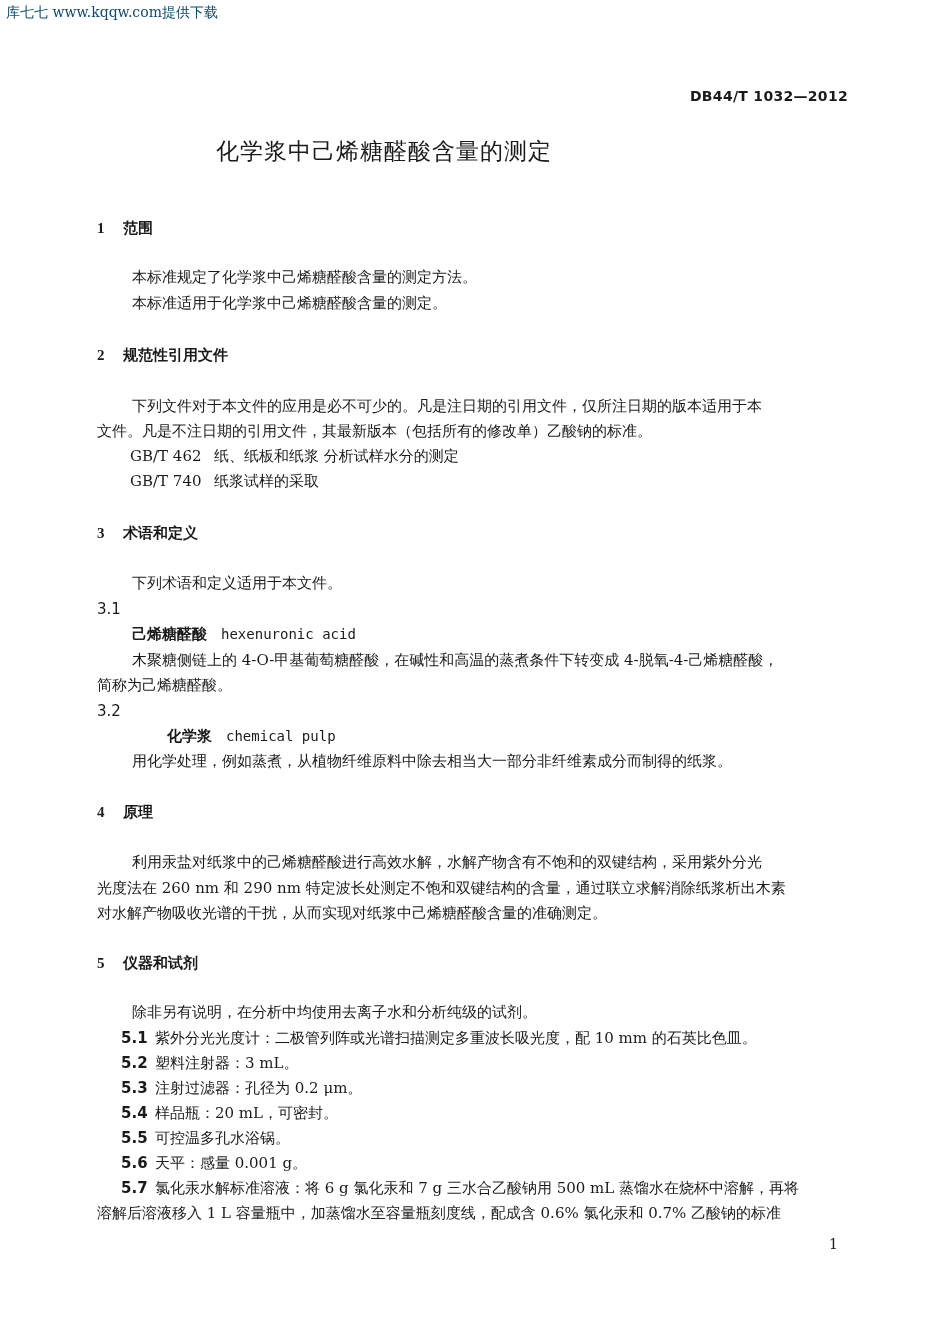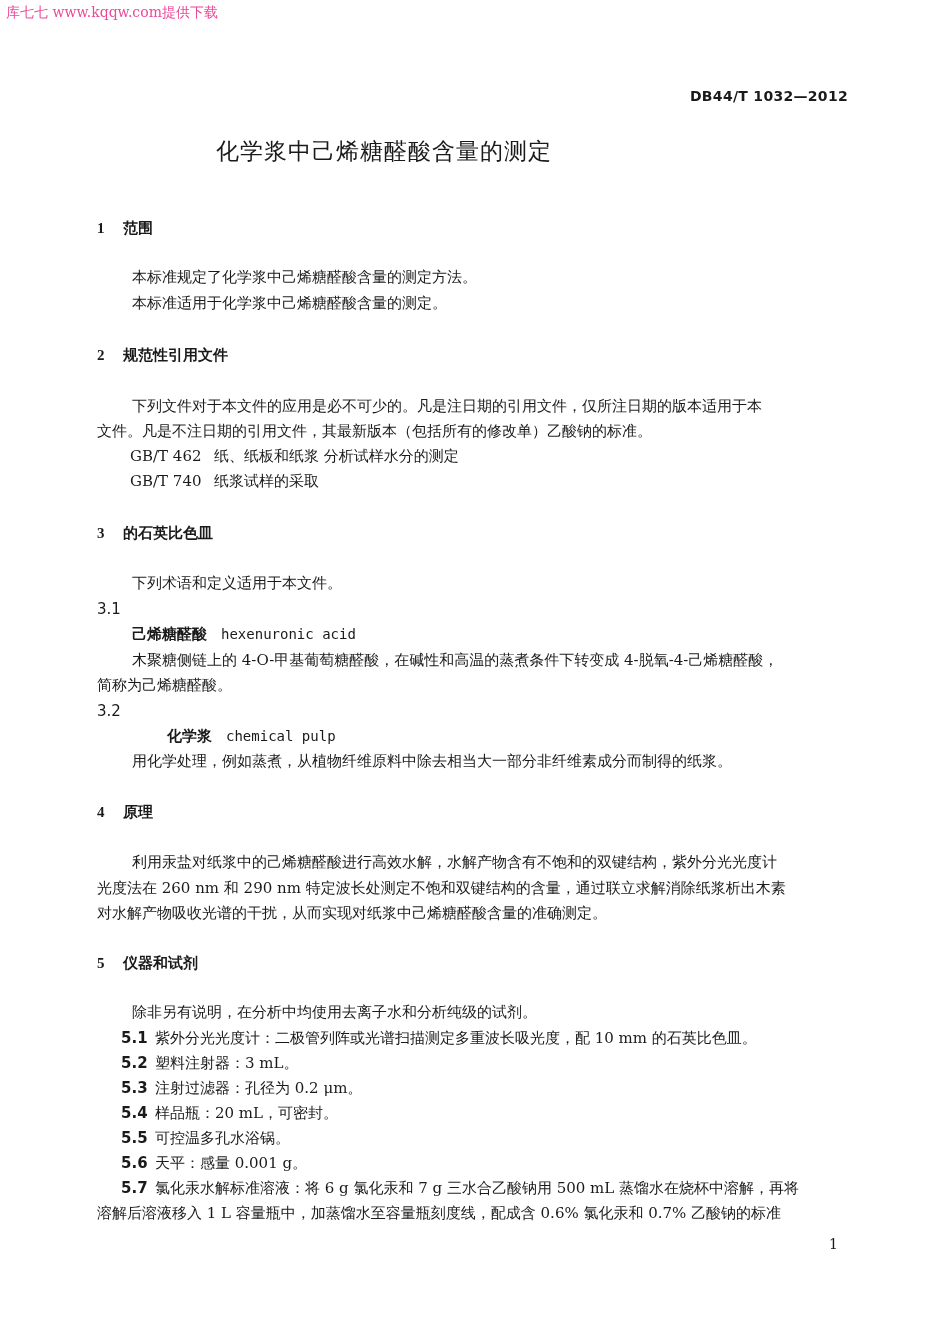--- a/index.html
+++ b/index.html
@@ -1,18 +1,18 @@
 <!DOCTYPE html>
 <html><head>
 <meta charset="utf-8">
 <style>
   html, body { margin:0; padding:0; background:#ffffff; }
   body { width:950px; height:1335px; position:relative; overflow:hidden;
          font-family:"DejaVu Serif","Liberation Serif",serif; color:#1a1a1a; }
-  .watermark { position:absolute; left:6px; top:4px; font-size:14px; color:#ec4899;
+  .watermark { position:absolute; left:6px; top:4px; font-size:14px; color:#0c4a6e;
                font-family:"DejaVu Serif",serif; }
   .docno { position:absolute; right:102px; top:88px; font-size:14px; font-weight:bold;
            font-family:"DejaVu Sans",sans-serif; letter-spacing:0.3px; }
   .title { position:absolute; left:0; width:768px; top:136px; text-align:center;
            font-size:23px; font-family:"DejaVu Sans",sans-serif; letter-spacing:1px; }
   .l { position:absolute; font-size:15px; white-space:nowrap; line-height:20px; }
   .h { font-family:Liberation Serif, serif; font-weight:bold; font-size:15px; }
   .h .num { display:inline-block; width:26px; }
   .sub { font-family:"DejaVu Sans",sans-serif; font-size:15px; }
   .term b { font-family:"DejaVu Sans",sans-serif; font-weight:bold; }
@@ -40,39 +40,39 @@
 <div class="l" style="left:132px;top:396px;">下列文件对于本文件的应用是必不可少的。凡是注日期的引用文件，仅所注日期的版本适用于本</div>
 <div class="l" style="left:97px;top:421px;">文件。凡是不注日期的引用文件，其最新版本（包括所有的修改单）乙酸钠的标准。</div>
 <div class="l ref" style="left:130px;top:446px;">
   <span class="c">GB/T 462</span><span>纸、纸板和纸浆 分析试样水分的测定</span>
 </div>
 <div class="l ref" style="left:130px;top:471px;">
   <span class="c">GB/T 740</span><span>纸浆试样的采取</span>
 </div>
 
 <div class="l h" style="left:97px;top:523px;">
-  <span class="num">3</span><span>的石英比色皿</span>
+  <span class="num">3</span><span>术语和定义</span>
 </div>
 <div class="l" style="left:132px;top:573px;">下列术语和定义适用于本文件。</div>
 <div class="l sub" style="left:97px;top:599px;">3.1</div>
 <div class="l term" style="left:132px;top:624px;">
   <b>己烯糖醛酸</b><span class="en">hexenuronic acid</span>
 </div>
 <div class="l" style="left:132px;top:650px;">木聚糖侧链上的 4-O-甲基葡萄糖醛酸，在碱性和高温的蒸煮条件下转变成 4-脱氧-4-己烯糖醛酸，</div>
 <div class="l" style="left:97px;top:675px;">简称为己烯糖醛酸。</div>
 <div class="l sub" style="left:97px;top:701px;">3.2</div>
 <div class="l term" style="left:132px;top:726px;margin-left:35px;">
   <b>化学浆</b><span class="en">chemical pulp</span>
 </div>
 <div class="l" style="left:132px;top:751px;">用化学处理，例如蒸煮，从植物纤维原料中除去相当大一部分非纤维素成分而制得的纸浆。</div>
 
 <div class="l h" style="left:97px;top:802px;">
   <span class="num">4</span><span>原理</span>
 </div>
-<div class="l" style="left:132px;top:852px;">利用汞盐对纸浆中的己烯糖醛酸进行高效水解，水解产物含有不饱和的双键结构，紫外分光光度计</div>
+<div class="l" style="left:132px;top:852px;">利用汞盐对纸浆中的己烯糖醛酸进行高效水解，水解产物含有不饱和的双键结构，采用紫外分光</div>
 <div class="l" style="left:97px;top:878px;">光度法在 260 nm 和 290 nm 特定波长处测定不饱和双键结构的含量，通过联立求解消除纸浆析出木素</div>
 <div class="l" style="left:97px;top:903px;">对水解产物吸收光谱的干扰，从而实现对纸浆中己烯糖醛酸含量的准确测定。</div>
 
 <div class="l h" style="left:97px;top:953px;">
   <span class="num">5</span><span>仪器和试剂</span>
 </div>
 <div class="l" style="left:132px;top:1002px;">除非另有说明，在分析中均使用去离子水和分析纯级的试剂。</div>
 
 <div class="l item" style="left:97px;top:1028px;">
   <span class="n">5.1</span><span>紫外分光光度计：二极管列阵或光谱扫描测定多重波长吸光度，配 10 mm 的石英比色皿。</span>

